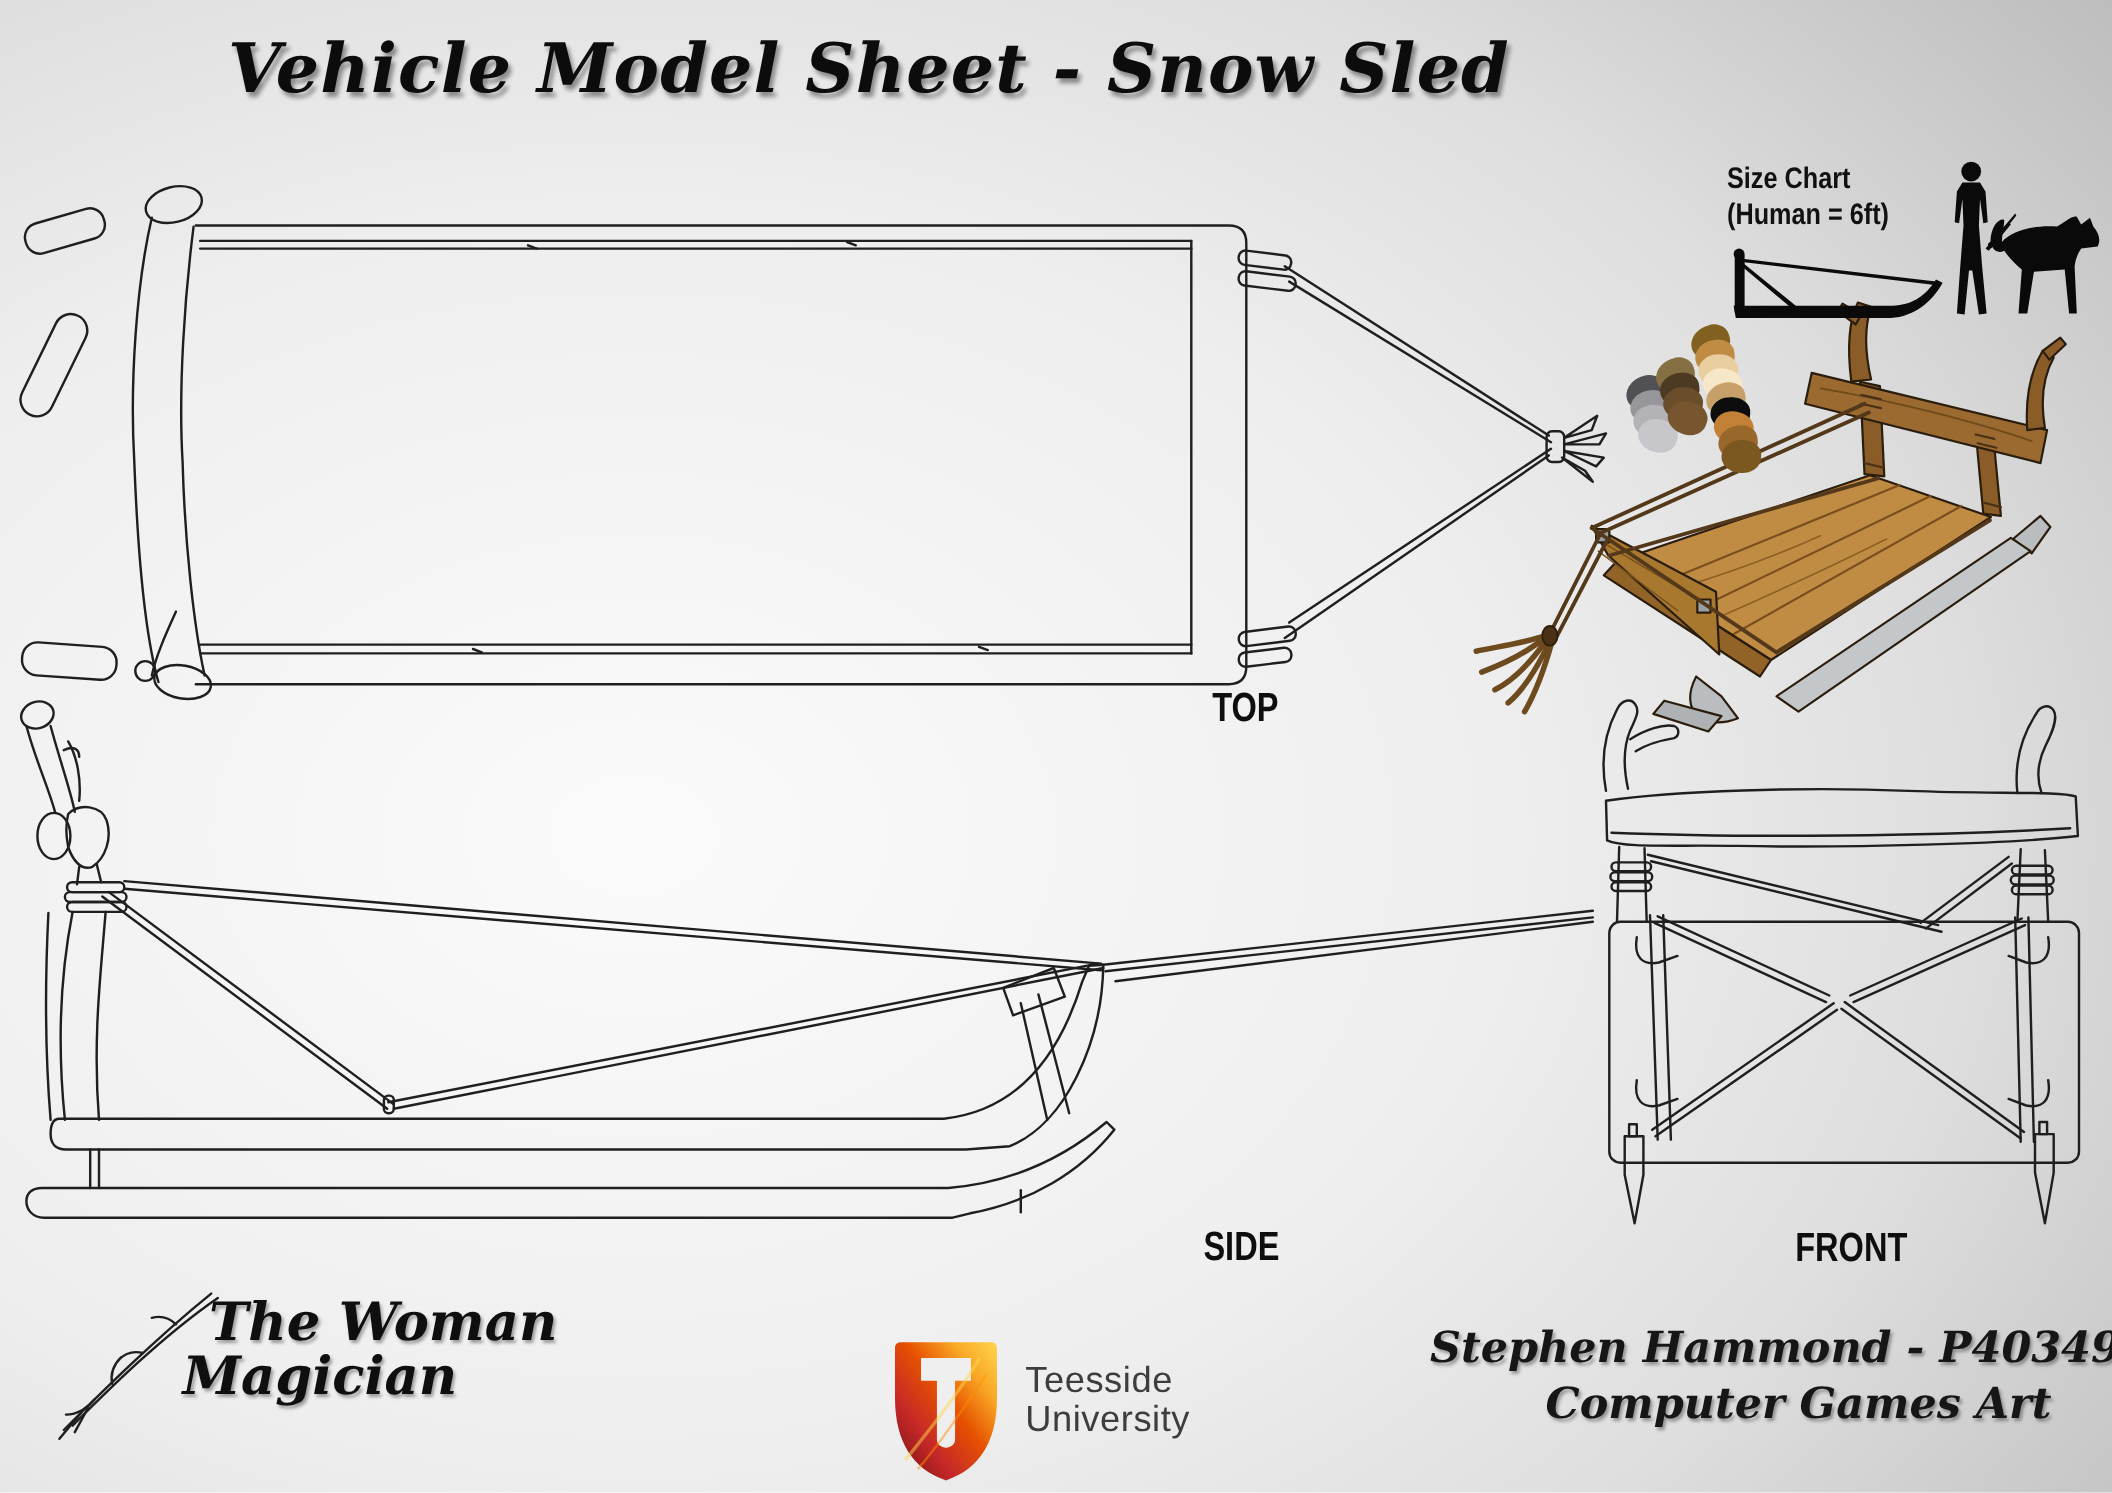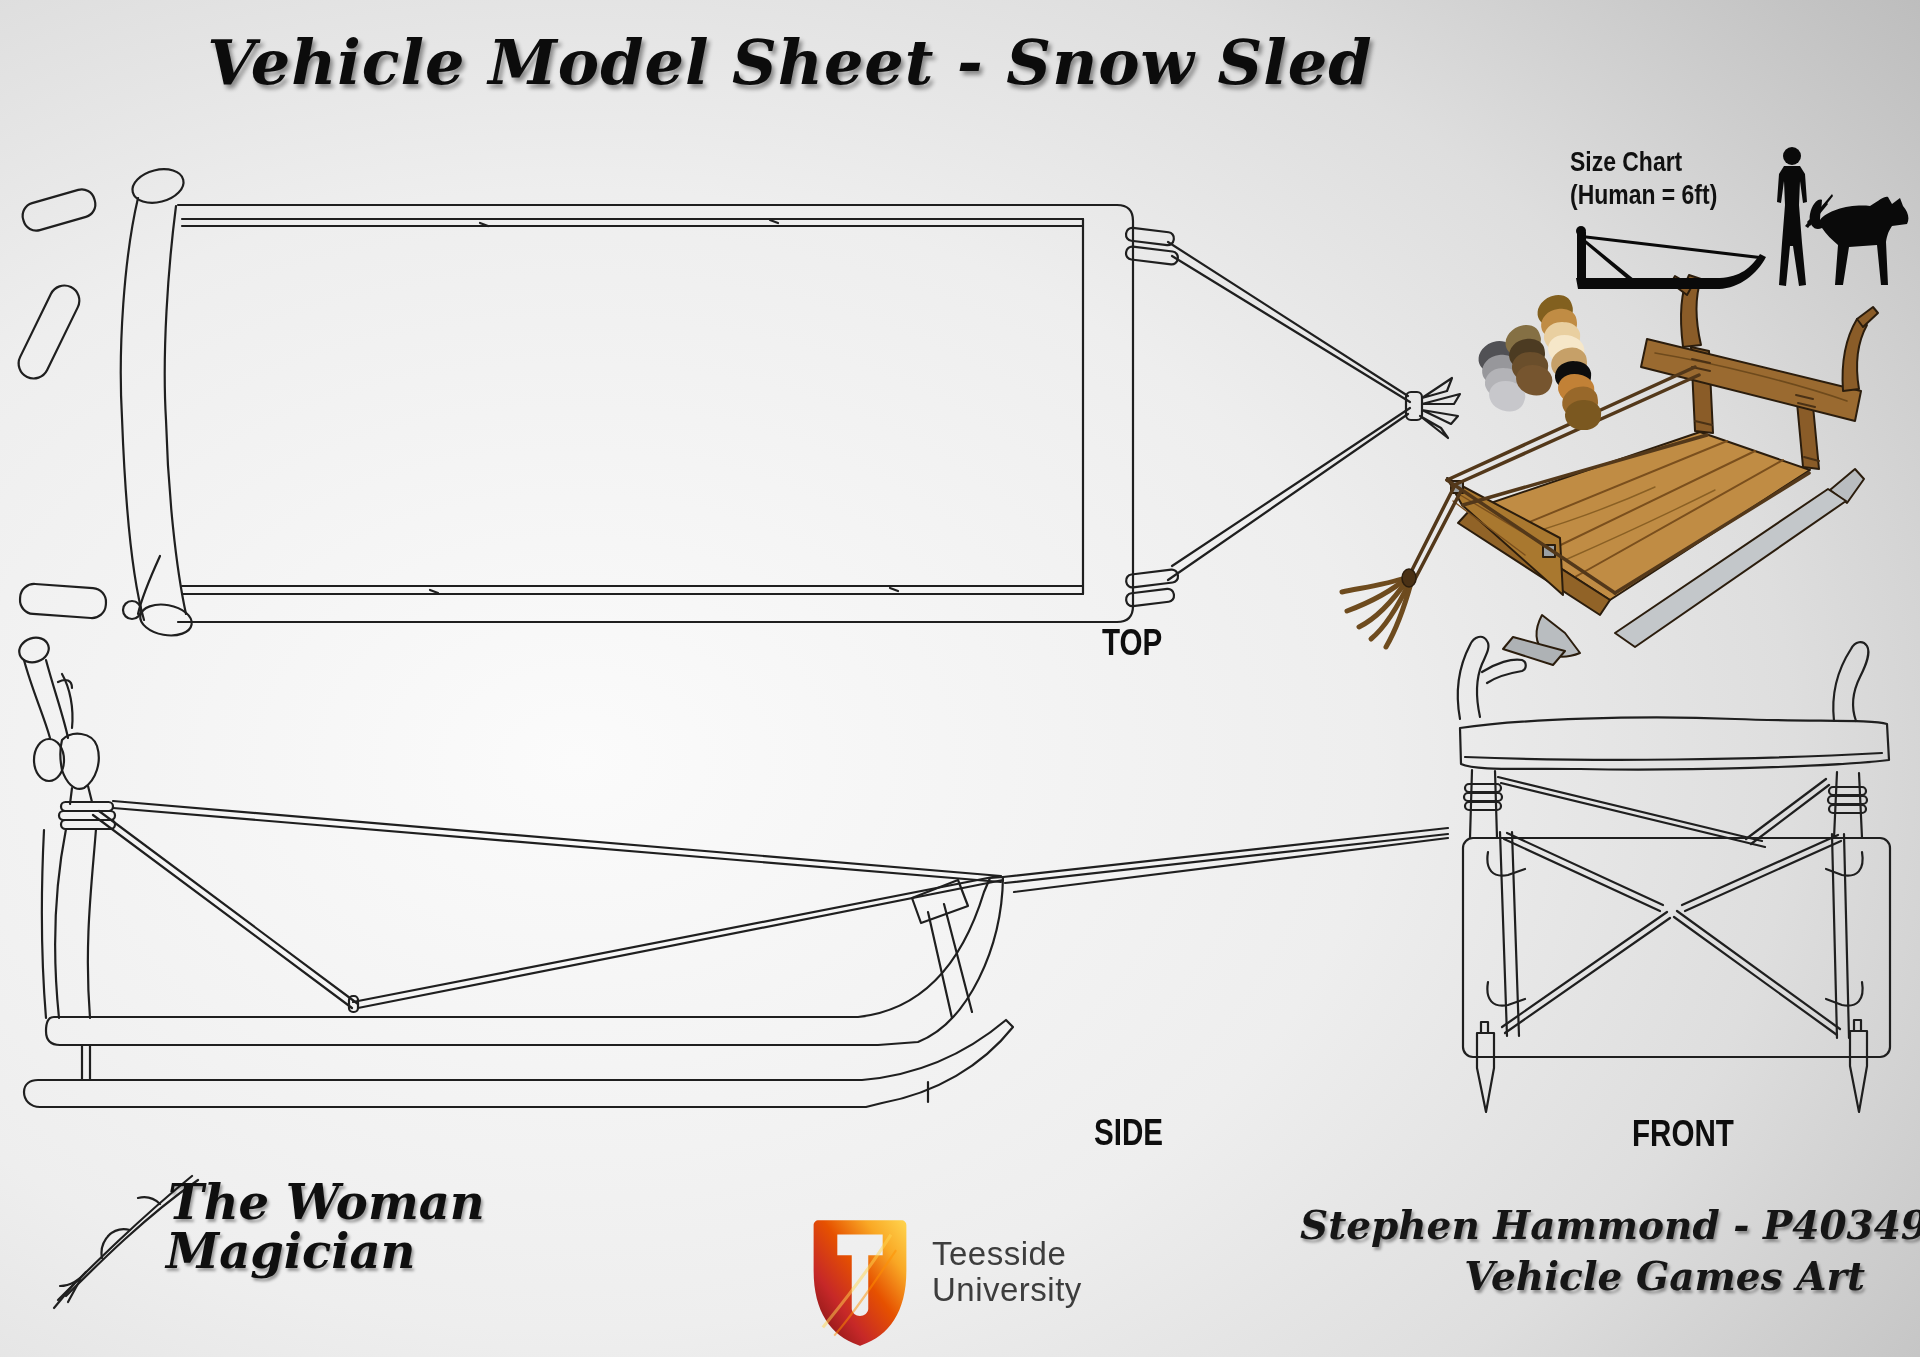--- a/index.html
+++ b/index.html
@@ -298,21 +298,21 @@
   <div class="abs view-label" style="left:1094px;top:1112px;">SIDE</div>
   <div class="abs view-label" style="left:1632px;top:1113px;">FRONT</div>
 
   <svg class="abs lineart" style="left:50px;top:1168px;" width="160" height="145" viewBox="0 0 160 145">
     <path d="M8,132 C40,100 90,50 142,8" stroke-width="3"></path>
     <path d="M16,128 C48,96 96,48 148,12" stroke-width="2"></path>
     <path d="M36,104 C30,112 20,118 10,118 M52,90 C50,80 54,72 60,66 M80,62 C72,60 64,62 58,68 M110,36 C104,30 96,28 88,30"></path>
     <path d="M24,116 L4,140 M30,112 L18,134"></path>
   </svg>
   <div class="abs studio-logo" style="left:150px;top:1178px;">
-    <div style="margin-left:18px;">The Woman</div>
+    <div style="margin-left:40px;">The Woman</div>
     <div class="studio-line2" style="margin-left:16px;">Magician</div>
   </div>
 
   <svg class="abs" style="left:808px;top:1214px;" width="104" height="134" viewBox="0 0 100 130">
     <defs>
       <linearGradient id="fireGrad" x1="0" y1="1" x2="1" y2="0">
         <stop offset="0" stop-color="#6d0f0f"></stop>
         <stop offset="0.3" stop-color="#c62828"></stop>
         <stop offset="0.55" stop-color="#e65100"></stop>
         <stop offset="0.78" stop-color="#f9a825"></stop>
@@ -324,16 +324,16 @@
     <path d="M14,110 C30,90 55,60 80,20" stroke="#ffd54f" stroke-width="3" fill="none" opacity="0.5"></path>
     <path d="M25,118 C45,95 65,65 85,35" stroke="#ff8f00" stroke-width="2" fill="none" opacity="0.5"></path>
   </svg>
   <div class="abs uni-text" style="left:932px;top:1236px;">
     <div>Teesside</div>
     <div>University</div>
   </div>
 
   <div class="abs credits" style="left:1300px;top:1200px;">
     <div>Stephen Hammond - P4034932</div>
-    <div>Vehicle Games Art</div>
+    <div>Computer Games Art</div>
   </div>
 
 </div>
 
 </body></html>

